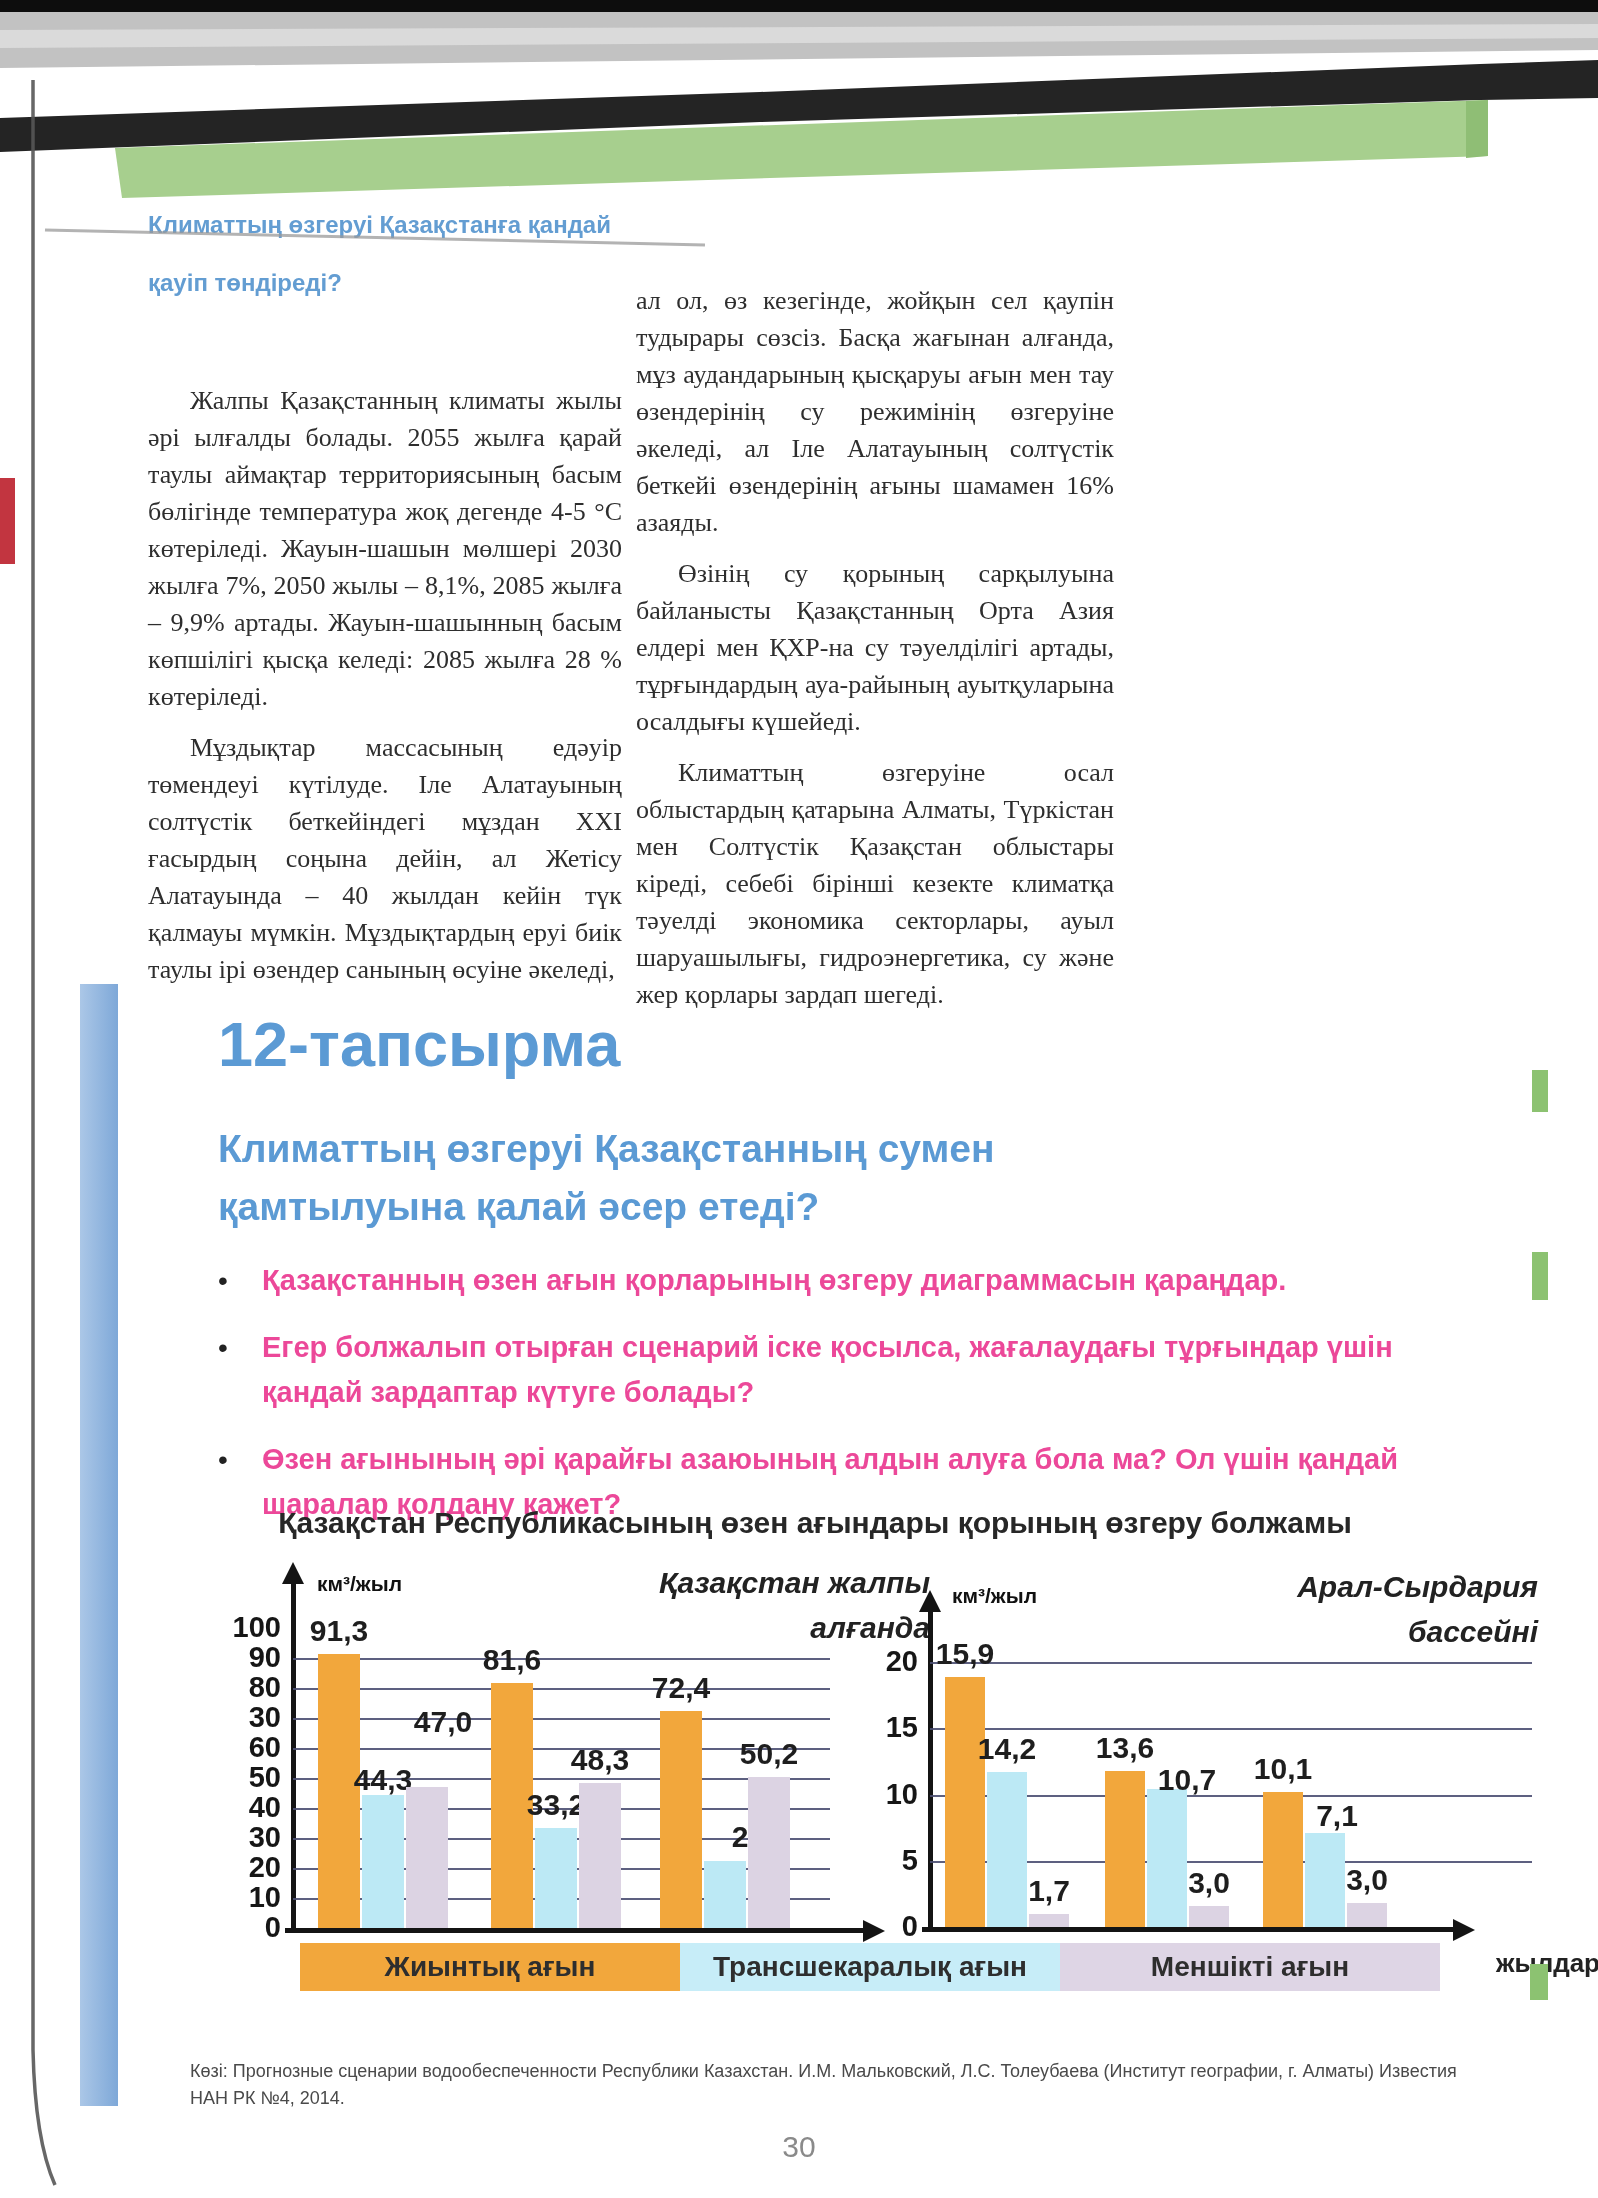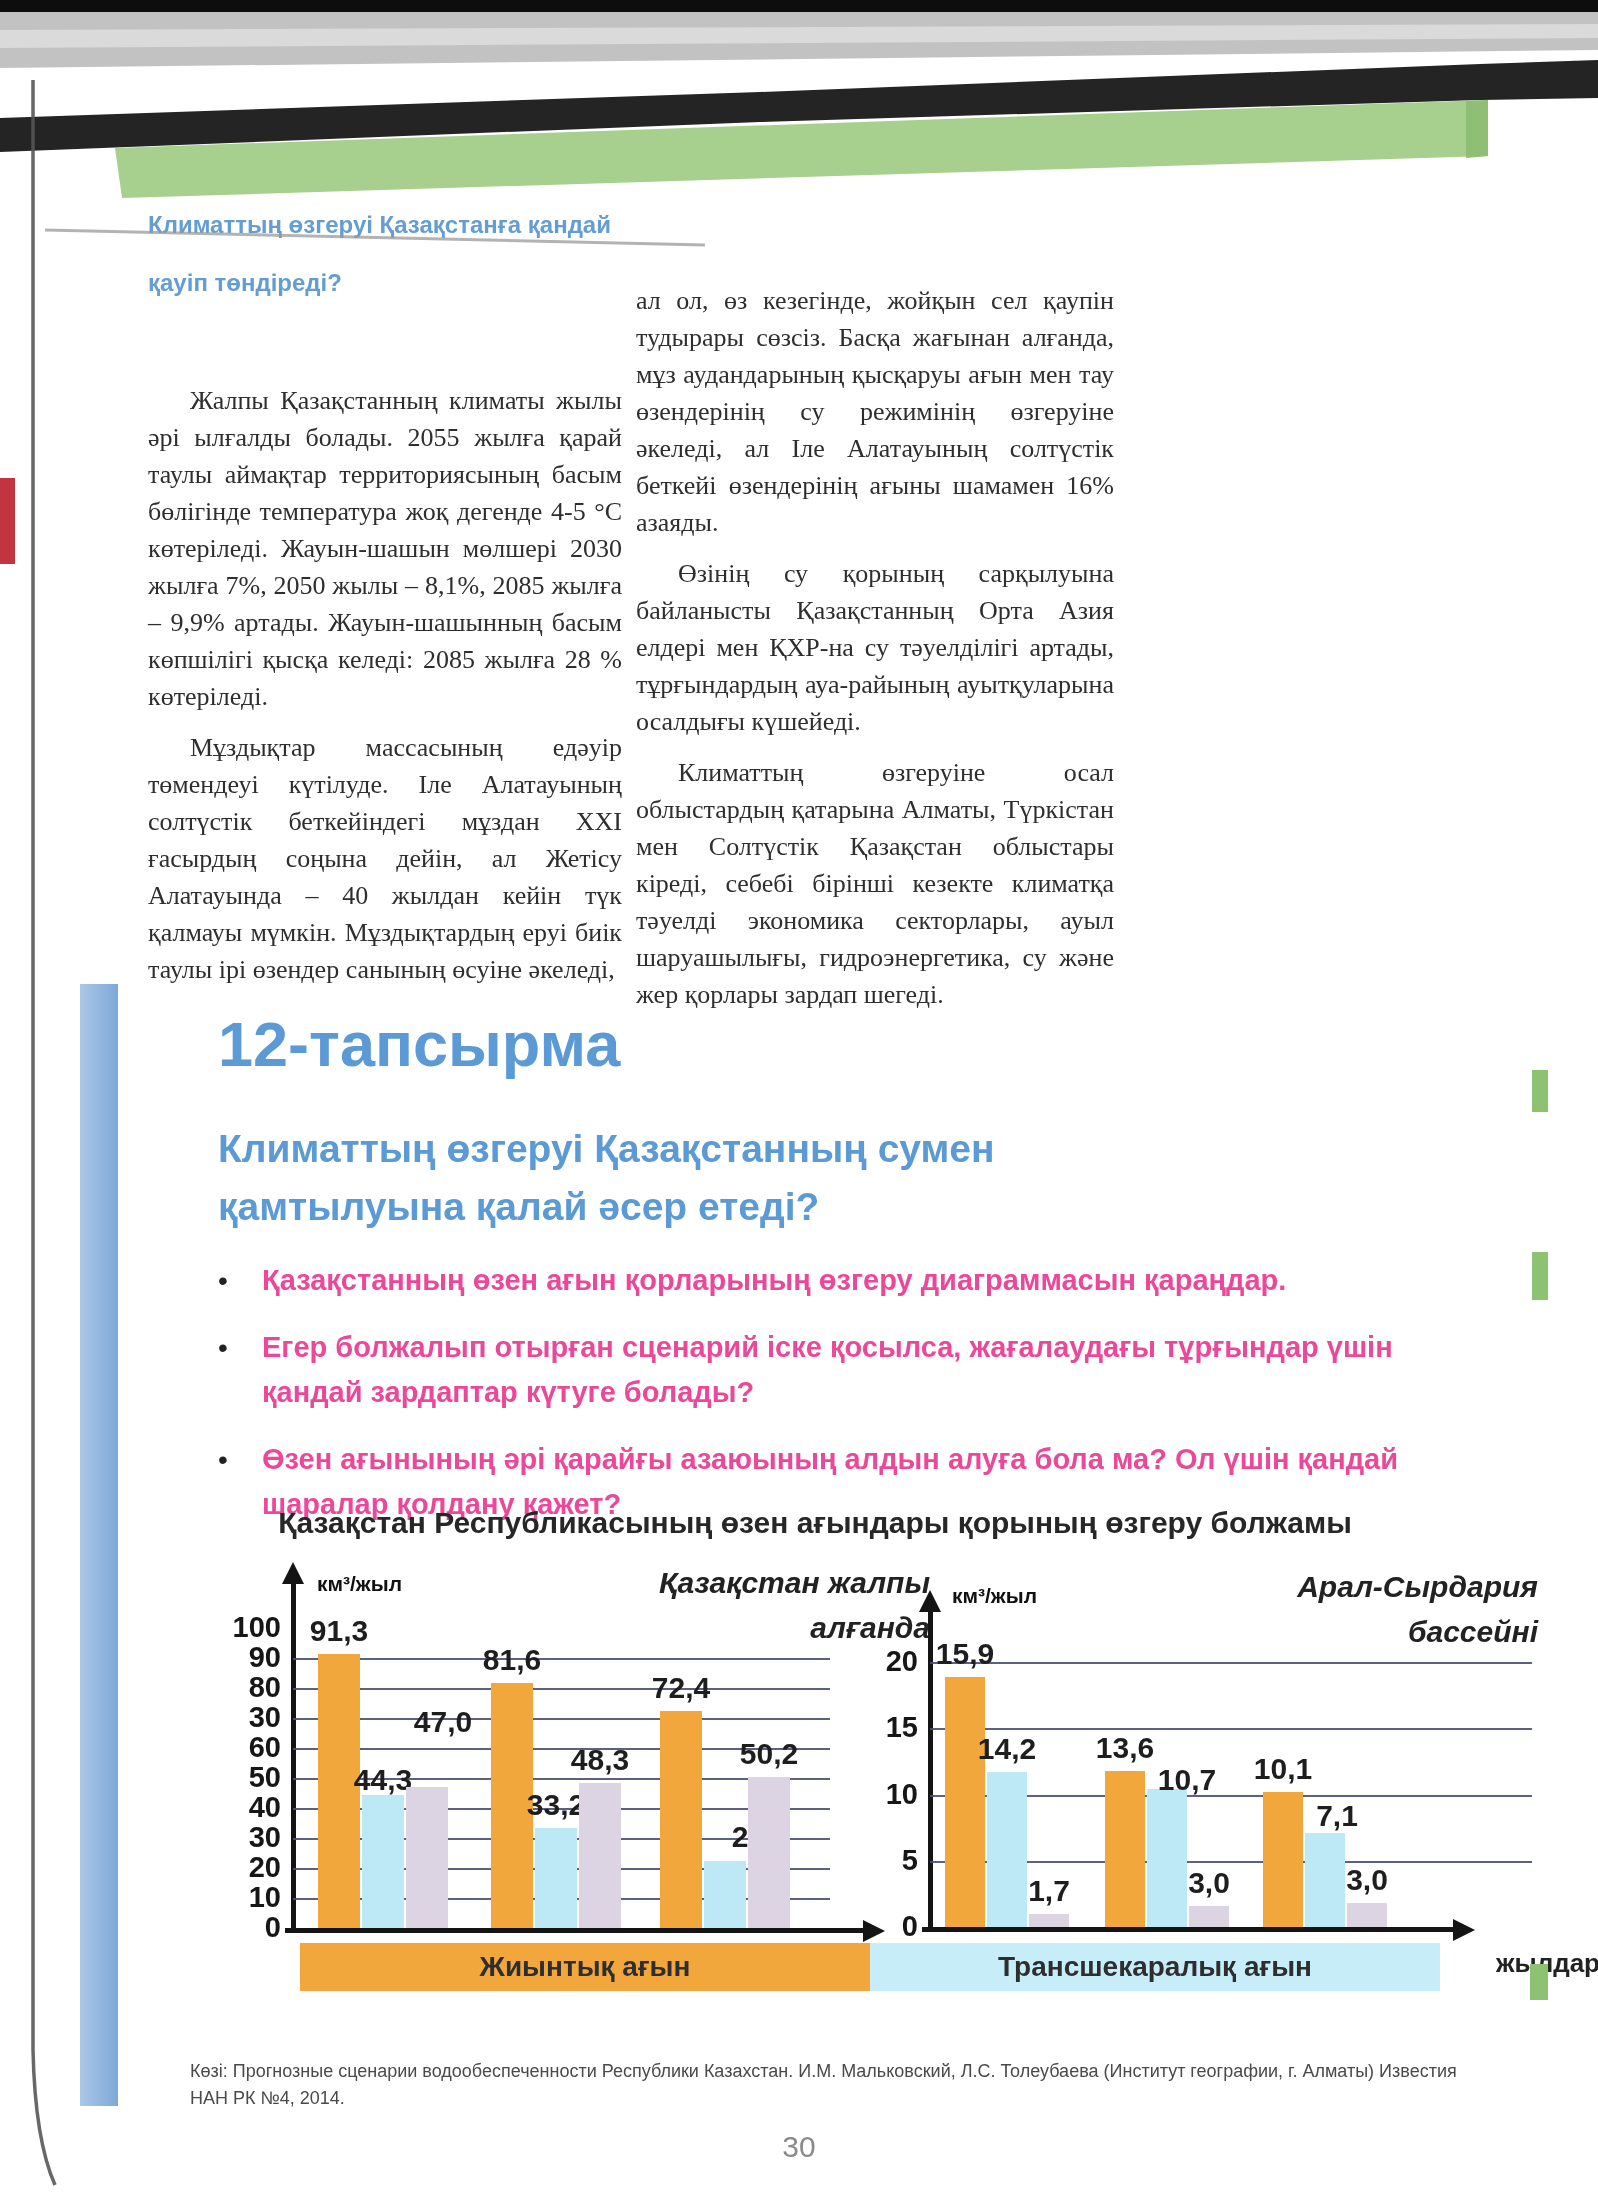--- a/index.html
+++ b/index.html
@@ -195,20 +195,21 @@
       <div class="val" style="left: 338px; top: 201.85px;">10,1</div>
       <div class="bar" style="left: 425px; top: 282.925px; width: 40px; height: 94.075px; background: rgb(188, 233, 245);"></div>
       <div class="val" style="left: 392px; top: 248.925px;">7,1</div>
       <div class="bar" style="left: 467px; top: 353.15px; width: 40px; height: 23.85px; background: rgb(220, 211, 227);"></div>
       <div class="val" style="left: 422px; top: 313.15px;">3,0</div>
       <div class="year" style="left: 375px; top: 389px;">2030</div>
     </div>
   <div id="legend">
       <div class="leg-seg" style="background: rgb(242, 167, 60);">Жиынтық ағын</div>
       <div class="leg-seg" style="background: rgb(199, 237, 248);">Трансшекаралық ағын</div>
+      <div class="leg-seg" style="background: rgb(222, 213, 229);">Меншікті ағын</div>
     </div>
 
   <div id="source">
     <div>Көзі: Прогнозные сценарии водообеспеченности Республики Казахстан. И.М. Мальковский, Л.С. Толеубаева (Институт географии, г. Алматы) Известия</div>
     <div>НАН РК №4, 2014.</div>
   </div>
 
   <div id="pagenum">30</div>
 </div>
 

